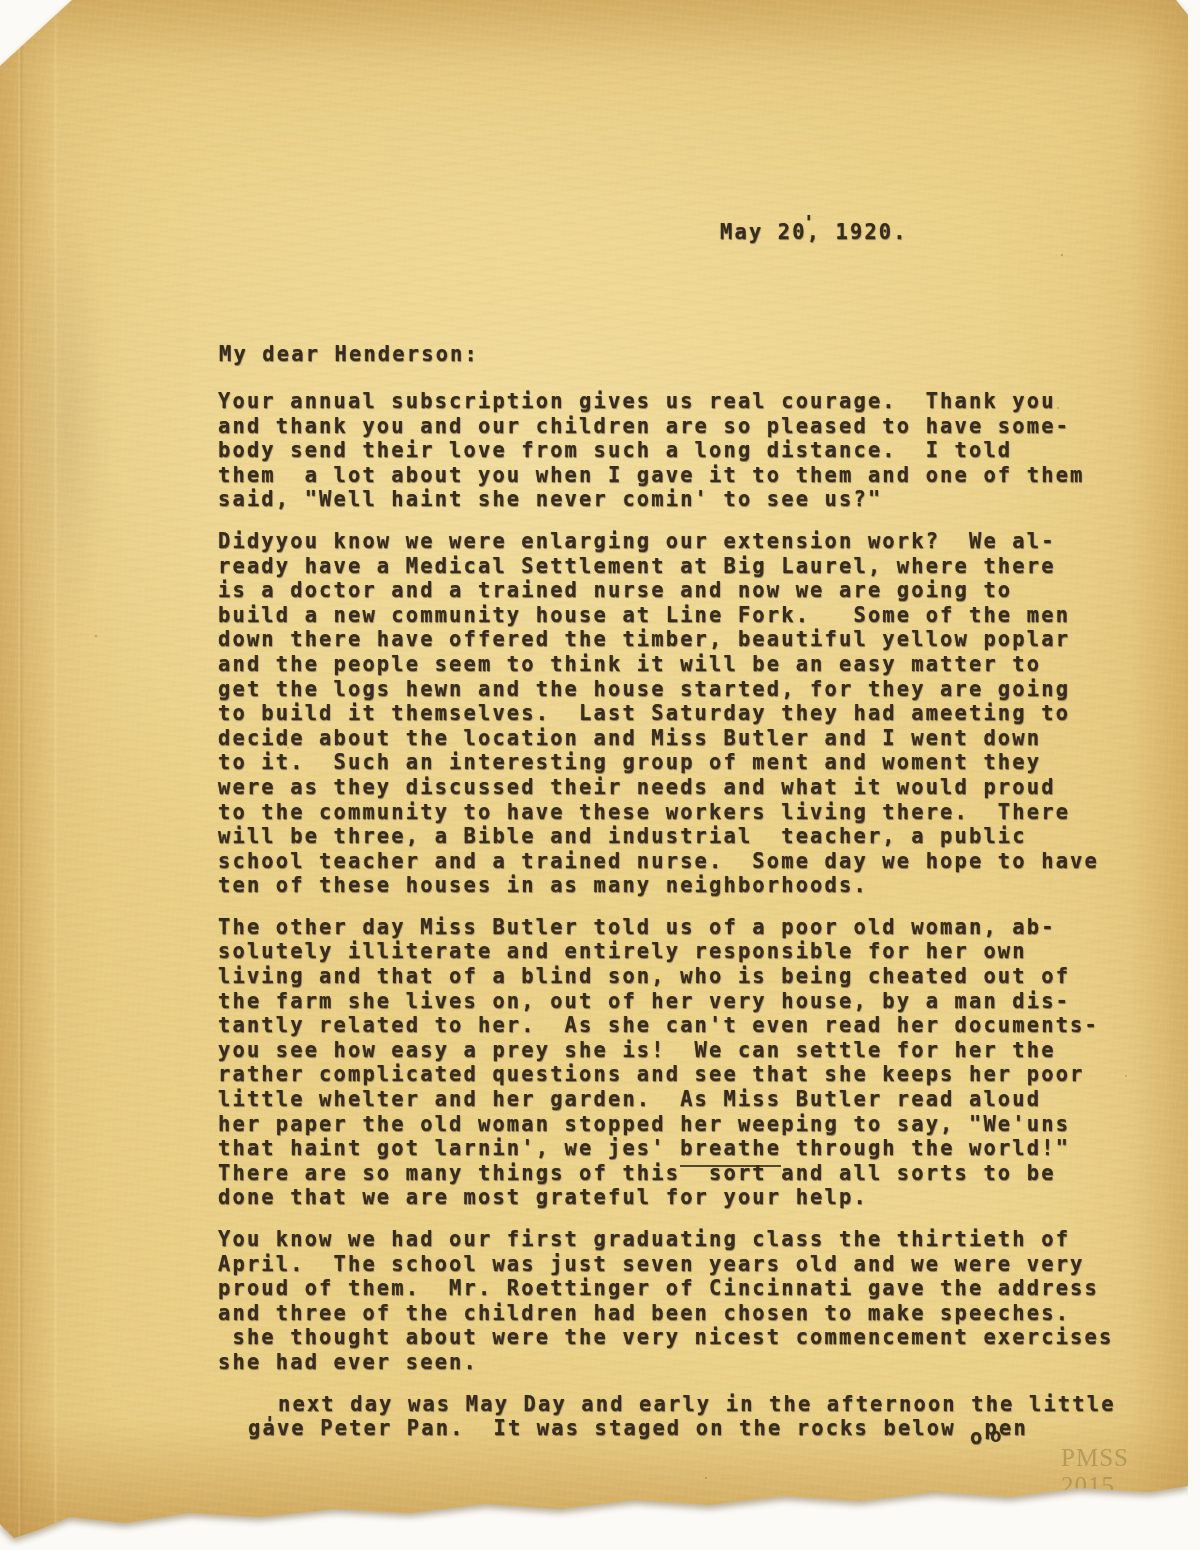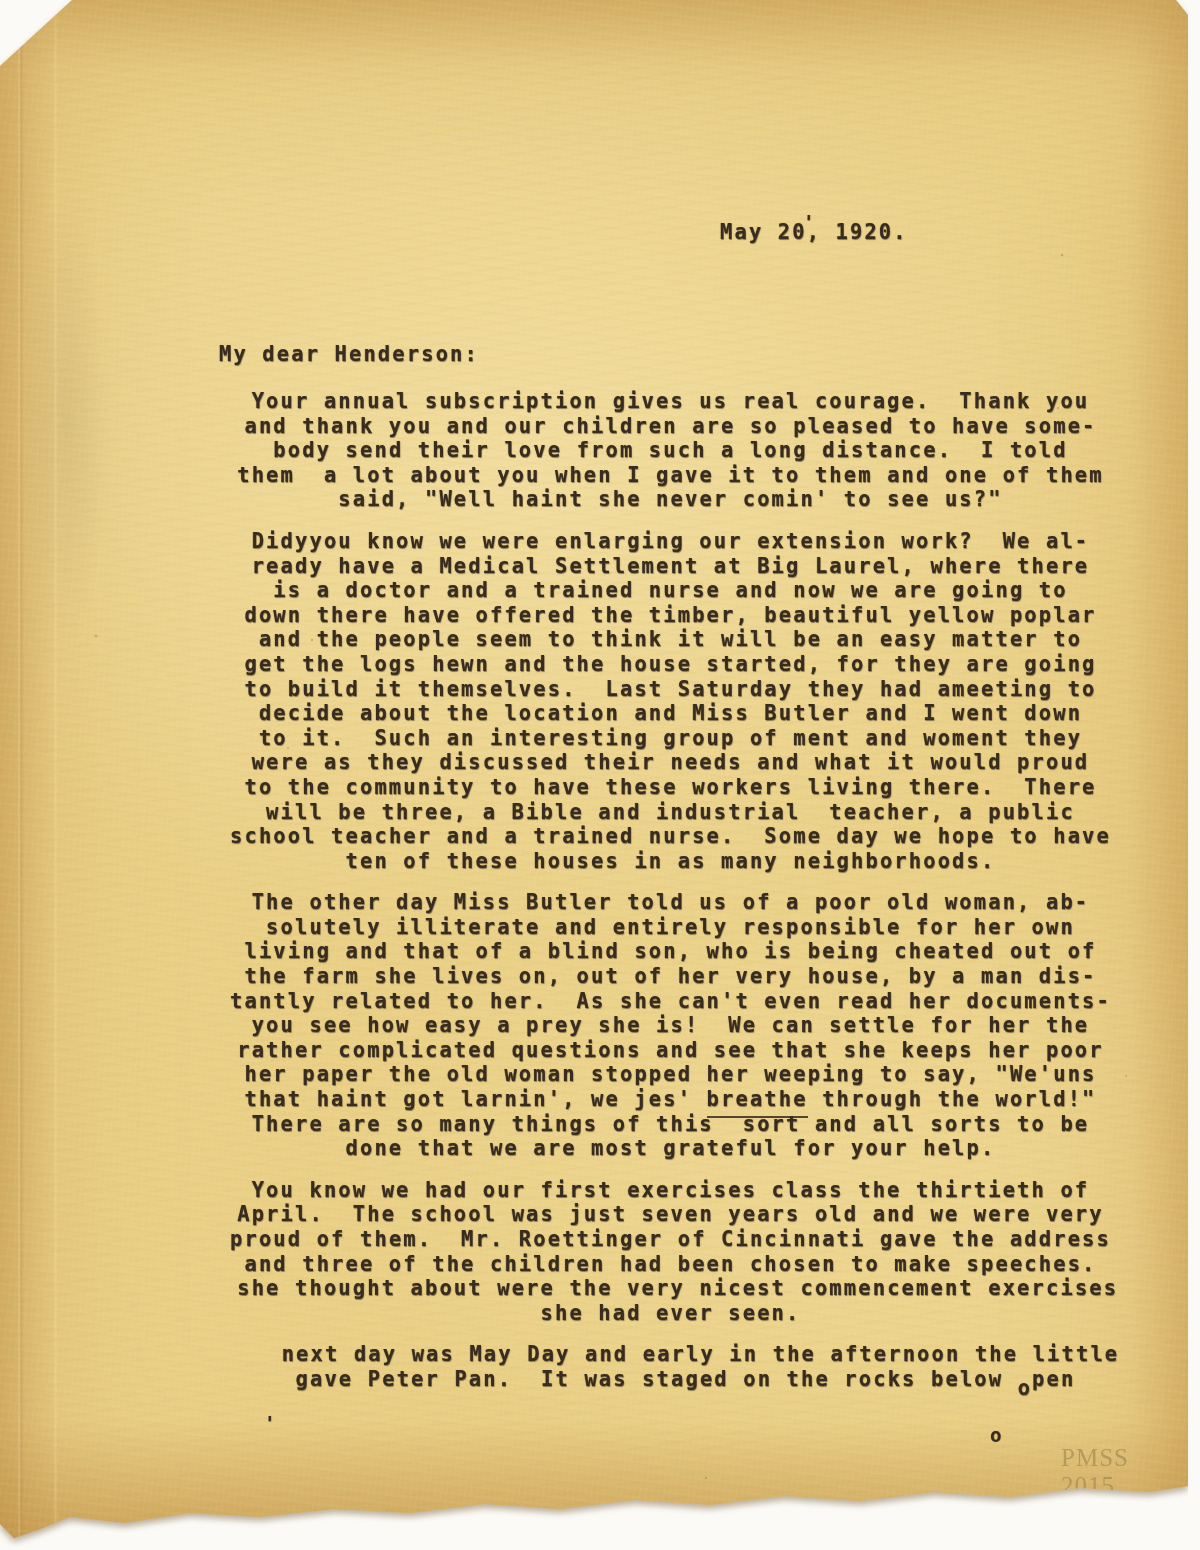--- a/index.html
+++ b/index.html
@@ -36,21 +36,21 @@
     background:
       repeating-linear-gradient(7deg, rgba(205,165,95,.05) 0 2px, rgba(255,245,205,.05) 2px 5px, transparent 5px 9px),
       repeating-linear-gradient(96deg, rgba(255,243,200,.06) 0 1px, transparent 1px 6px),
       repeating-linear-gradient(171deg, rgba(180,135,65,.04) 0 3px, transparent 3px 11px);}
   .txt{position:absolute;color:var(--ink,#372c1e);font-weight:700;font-size:20.5px;
        letter-spacing:2.1px;text-shadow:.5px .5px .9px rgba(55,44,30,.55), -.3px 0 .7px rgba(55,44,30,.35);}
   .date{left:720px;top:220px;}
   .salutation{left:219px;top:342px;}
   .body{left:218px;top:389px;width:905px;}
   .paragraph{margin:0 0 17px 0;}
-  .line{white-space:pre;line-height:24.6px;height:24.6px;text-align:center;}
+  .line{white-space:pre;line-height:24.6px;height:24.6px;}
   .paragraph:nth-child(5) .line:nth-child(1){padding-left:60px;}
   .paragraph:nth-child(5) .line:nth-child(2){padding-left:30px;}
   .line .u{border-bottom:2.5px solid rgba(55,44,30,.85);padding-bottom:5px;}
   .line .sub{position:relative;top:9px;}
   .stray{position:absolute;color:var(--ink,#372c1e);font-weight:700;font-size:19px;
          text-shadow:.4px .4px .8px rgba(55,44,30,.5);}
   .watermark{position:absolute;left:1028px;top:1444px;font-family:Liberation Serif, serif;
              font-size:25px;color:var(--watermark,#9c854f);opacity:.62;letter-spacing:1px;font-weight:400;margin-left:33px;}
 </style>
 </head>
@@ -68,47 +68,49 @@
             <div class="line">Your annual subscription gives us real courage.  Thank you</div>
             <div class="line">and thank you and our children are so pleased to have some-</div>
             <div class="line">body send their love from such a long distance.  I told</div>
             <div class="line">them  a lot about you when I gave it to them and one of them</div>
             <div class="line">said, "Well haint she never comin' to see us?"</div>
           </div>
           <div class="paragraph">
             <div class="line">Didyyou know we were enlarging our extension work?  We al-</div>
             <div class="line">ready have a Medical Settlement at Big Laurel, where there</div>
             <div class="line">is a doctor and a trained nurse and now we are going to</div>
+            <div class="line">build a new community house at Line Fork.   Some of the men</div>
             <div class="line">down there have offered the timber, beautiful yellow poplar</div>
             <div class="line">and the people seem to think it will be an easy matter to</div>
             <div class="line">get the logs hewn and the house started, for they are going</div>
             <div class="line">to build it themselves.  Last Saturday they had ameeting to</div>
             <div class="line">decide about the location and Miss Butler and I went down</div>
             <div class="line">to it.  Such an interesting group of ment and woment they</div>
             <div class="line">were as they discussed their needs and what it would proud</div>
             <div class="line">to the community to have these workers living there.  There</div>
             <div class="line">will be three, a Bible and industrial  teacher, a public</div>
             <div class="line">school teacher and a trained nurse.  Some day we hope to have</div>
             <div class="line">ten of these houses in as many neighborhoods.</div>
           </div>
           <div class="paragraph">
             <div class="line">The other day Miss Butler told us of a poor old woman, ab-</div>
             <div class="line">solutely illiterate and entirely responsible for her own</div>
             <div class="line">living and that of a blind son, who is being cheated out of</div>
             <div class="line">the farm she lives on, out of her very house, by a man dis-</div>
             <div class="line">tantly related to her.  As she can't even read her documents-</div>
             <div class="line">you see how easy a prey she is!  We can settle for her the</div>
             <div class="line">rather complicated questions and see that she keeps her poor</div>
+            <div class="line">little whelter and her garden.  As Miss Butler read aloud</div>
             <div class="line">her paper the old woman stopped her weeping to say, "We'uns</div>
             <div class="line">that haint got larnin', we jes' <span class="u">breathe</span> through the world!"</div>
             <div class="line">There are so many things of this  sort and all sorts to be</div>
             <div class="line">done that we are most grateful for your help.</div>
           </div>
           <div class="paragraph">
-            <div class="line">You know we had our first exercises class the thirtieth of</div>
+            <div class="line">You know we had our first graduating class the thirtieth of</div>
             <div class="line">April.  The school was just seven years old and we were very</div>
             <div class="line">proud of them.  Mr. Roettinger of Cincinnati gave the address</div>
             <div class="line">and three of the children had been chosen to make speeches.</div>
             <div class="line"> she thought about were the very nicest commencement exercises</div>
             <div class="line">she had ever seen.</div>
           </div>
           <div class="paragraph">
             <div class="line">next day was May Day and early in the afternoon the little</div>
             <div class="line">gave Peter Pan.  It was staged on the rocks below <span class="sub">o</span>pen</div>
           </div>

